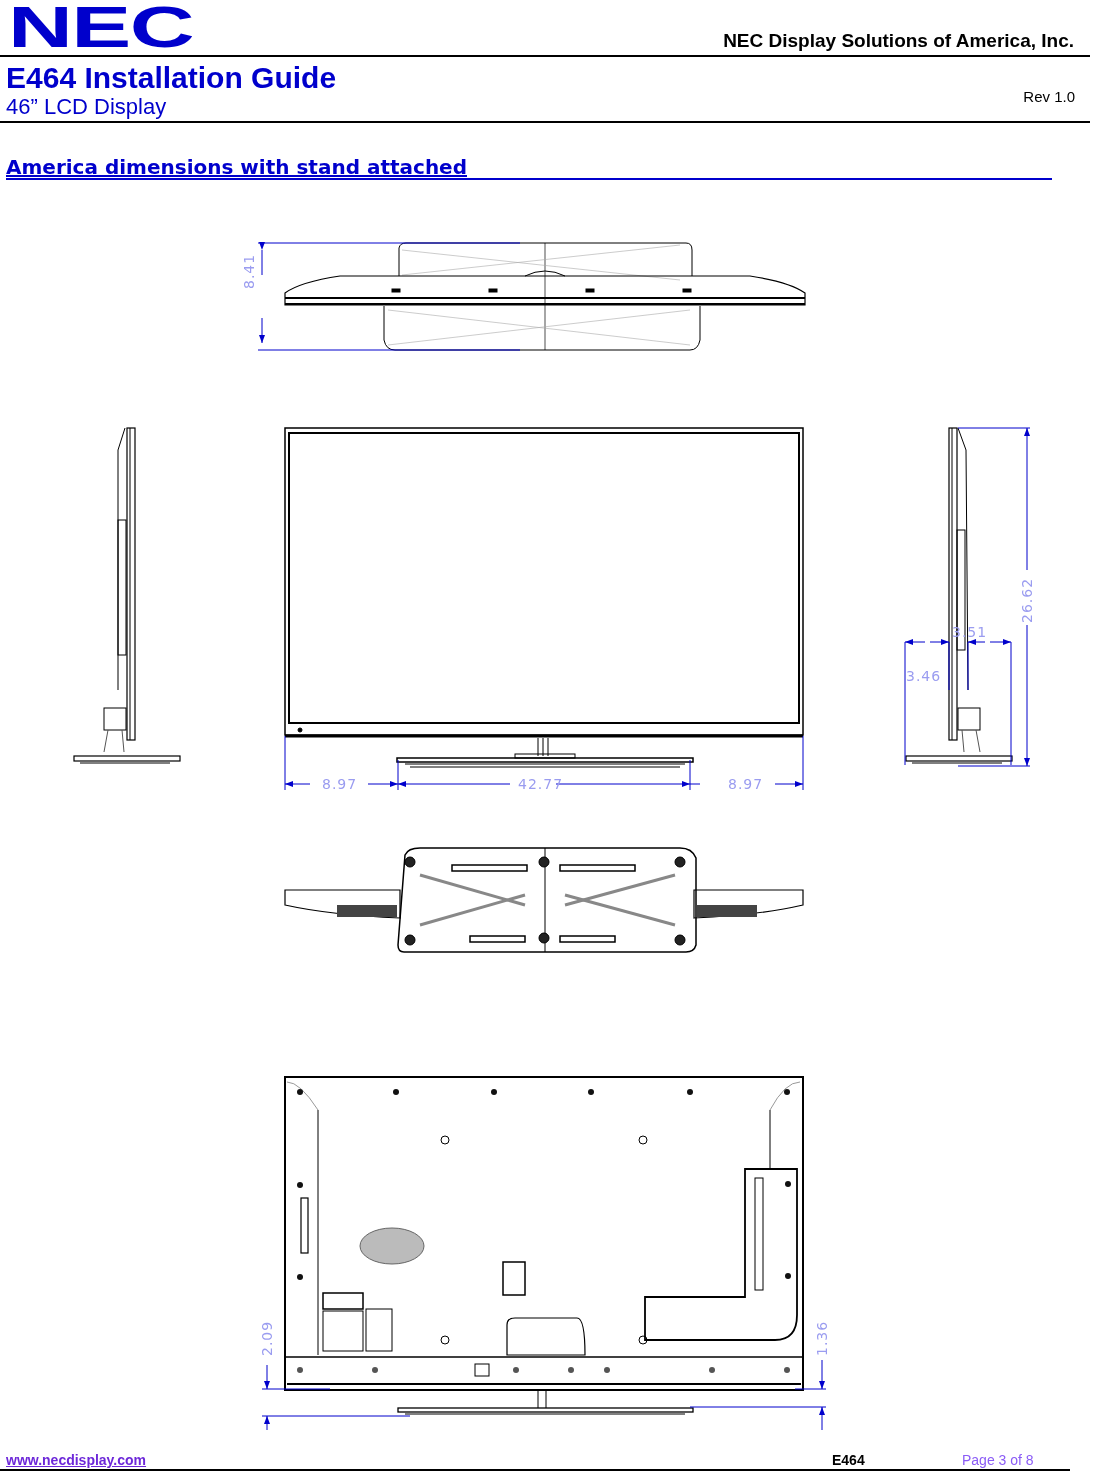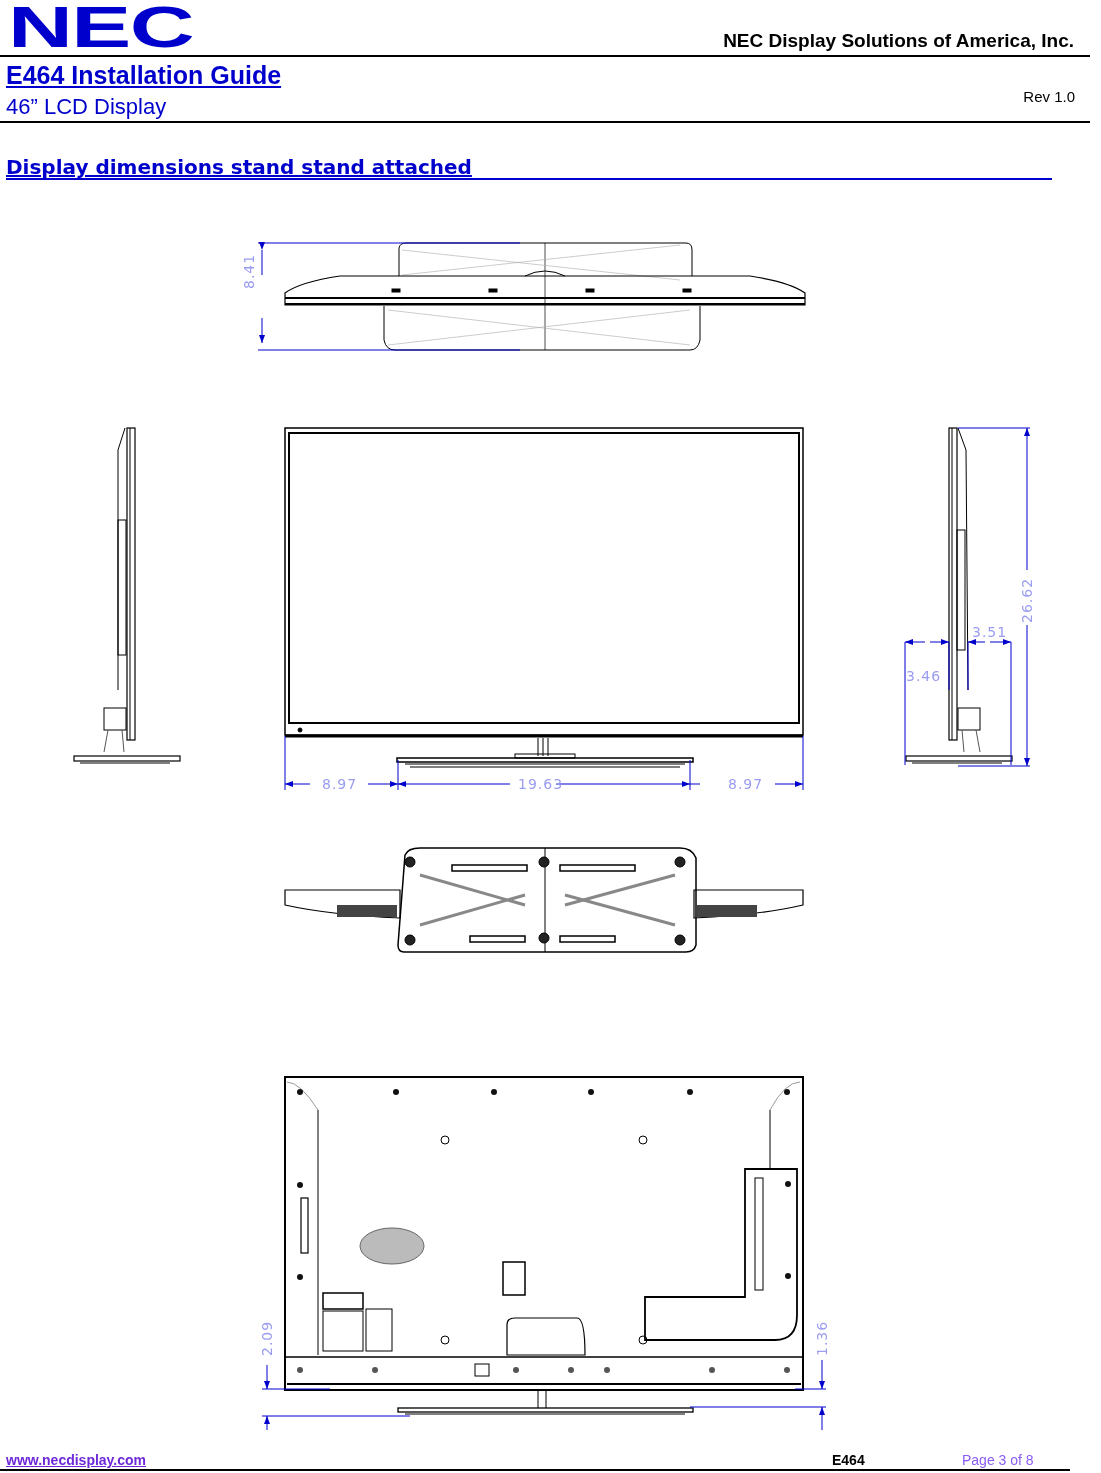--- a/index.html
+++ b/index.html
@@ -1,21 +1,21 @@
 <!DOCTYPE html>
 <html><head>
 <meta charset="utf-8">
 <style>
   html,body{margin:0;padding:0;background:#fff;}
   body{width:1101px;height:1473px;position:relative;overflow:hidden;font-family:"Liberation Sans",sans-serif;}
   .abs{position:absolute;}
   .logo{left:8px;top:2px;font-family:"Liberation Sans",sans-serif;font-weight:bold;font-size:58px;color:#0000cc;letter-spacing:-1px;line-height:50px;transform:scaleX(1.55);transform-origin:left top;}
   .company{right:27px;top:30px;font-weight:bold;font-size:19px;color:#000;}
   .rule{left:0;width:1090px;height:2px;background:#000;}
-  .title{left:6px;top:61px;font-weight:bold;font-size:25px;color:#0000cc;text-decoration:underline;}
+  .title{left:6px;top:61px;font-weight:bold;font-size:30px;color:#0000cc;}
   .subtitle{left:6px;top:94px;font-size:22px;color:#0000cc;text-align:right;}
   .rev{right:26px;top:88px;font-size:15px;color:#000;}
   .section{left:6px;top:155px;font-family:"DejaVu Sans",sans-serif;font-weight:bold;font-size:20px;color:#0000cc;text-decoration:underline;}
   .section-line{left:6px;top:178px;width:1046px;height:2px;background:#0000cc;}
   .dim{color:#9a9cf0;font-family:"DejaVu Sans",sans-serif;font-size:14px;letter-spacing:1px;}
   .footer-link{left:6px;top:1452px;font-weight:bold;font-size:14px;color:#6d28d9;text-decoration:underline;text-align:center;}
   .footer-model{left:832px;top:1452px;font-weight:bold;font-size:14px;color:#000;}
   .footer-page{left:962px;top:1452px;font-size:14px;color:#8b5cf6;}
   .footer-rule{left:0;top:1469px;width:1070px;height:2px;background:#000;}
   svg{position:absolute;left:0;top:0;}
@@ -24,21 +24,21 @@
 <body>
 
 <div class="abs logo">NEC</div>
 <div class="abs company">NEC Display Solutions of America, Inc.</div>
 <div class="abs rule" style="top:55px"></div>
 <div class="abs title">E464 Installation Guide</div>
 <div class="abs subtitle">46” LCD Display</div>
 <div class="abs rev">Rev 1.0</div>
 <div class="abs rule" style="top:121px"></div>
 
-<div class="abs section">Display dimensions stand stand attached</div>
+<div class="abs section">America dimensions with stand attached</div>
 <div class="abs section-line"></div>
 
 <svg width="1101" height="1473">
   <defs>
     <marker id="arr" markerWidth="8" markerHeight="6" refX="8" refY="3" orient="auto">
       <path d="M0,0 L8,3 L0,6 z" fill="#0000cc"></path>
     </marker>
   </defs>
 
   <g stroke="#000" fill="none">
@@ -210,24 +210,24 @@
     <line x1="267" y1="1430" x2="267" y2="1416" marker-end="url(#arr)"></line>
     <line x1="795" y1="1389" x2="826" y2="1389"></line>
     <line x1="690" y1="1407" x2="826" y2="1407"></line>
     <line x1="822" y1="1360" x2="822" y2="1389" marker-end="url(#arr)"></line>
     <line x1="822" y1="1430" x2="822" y2="1407" marker-end="url(#arr)"></line>
   </g>
 </svg>
 
 <div class="abs dim" style="left:241px;top:289px;transform:rotate(-90deg);transform-origin:left top;">8.41</div>
 <div class="abs dim" style="left:322px;top:776px;">8.97</div>
-<div class="abs dim" style="left:518px;top:776px;">19.63</div>
+<div class="abs dim" style="left:518px;top:776px;">42.77</div>
 <div class="abs dim" style="left:728px;top:776px;">8.97</div>
 <div class="abs dim" style="left:906px;top:624px;margin-top:44px;">3.46</div>
-<div class="abs dim" style="left:972px;top:624px;">3.51</div>
+<div class="abs dim" style="left:952px;top:624px;">3.51</div>
 <div class="abs dim" style="left:1019px;top:623px;transform:rotate(-90deg);transform-origin:left top;">26.62</div>
 <div class="abs dim" style="left:259px;top:1356px;transform:rotate(-90deg);transform-origin:left top;">2.09</div>
 <div class="abs dim" style="left:814px;top:1356px;transform:rotate(-90deg);transform-origin:left top;">1.36</div>
 
 <div class="abs footer-link">www.necdisplay.com</div>
 <div class="abs footer-model">E464</div>
 <div class="abs footer-page">Page 3 of 8</div>
 <div class="abs footer-rule"></div>
 
 </body></html>

